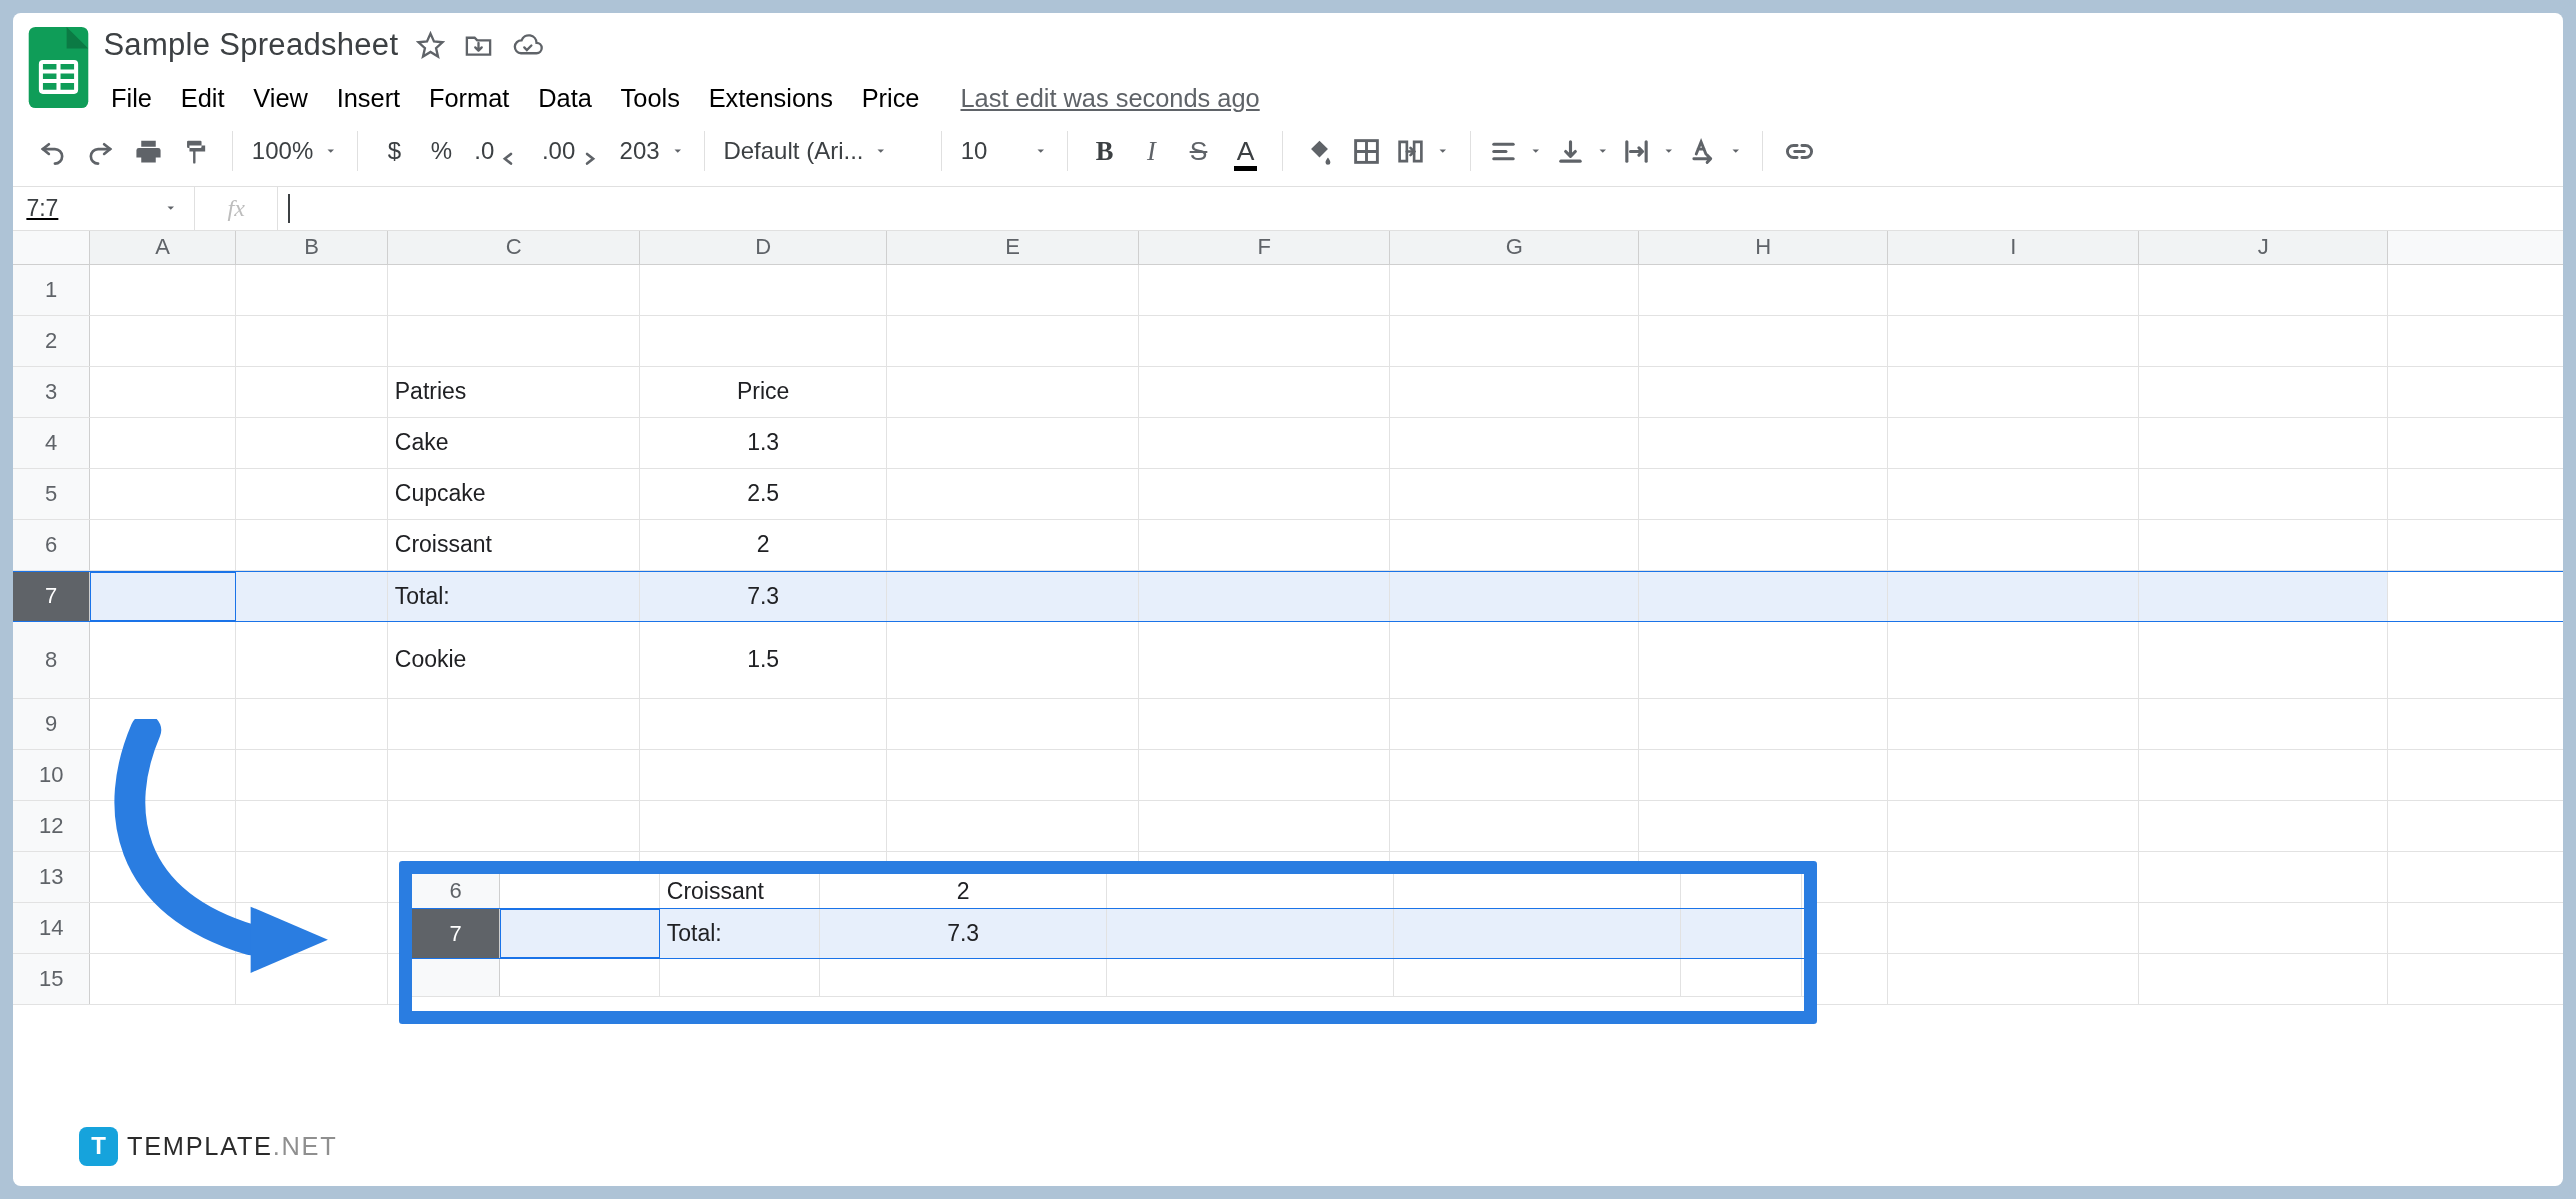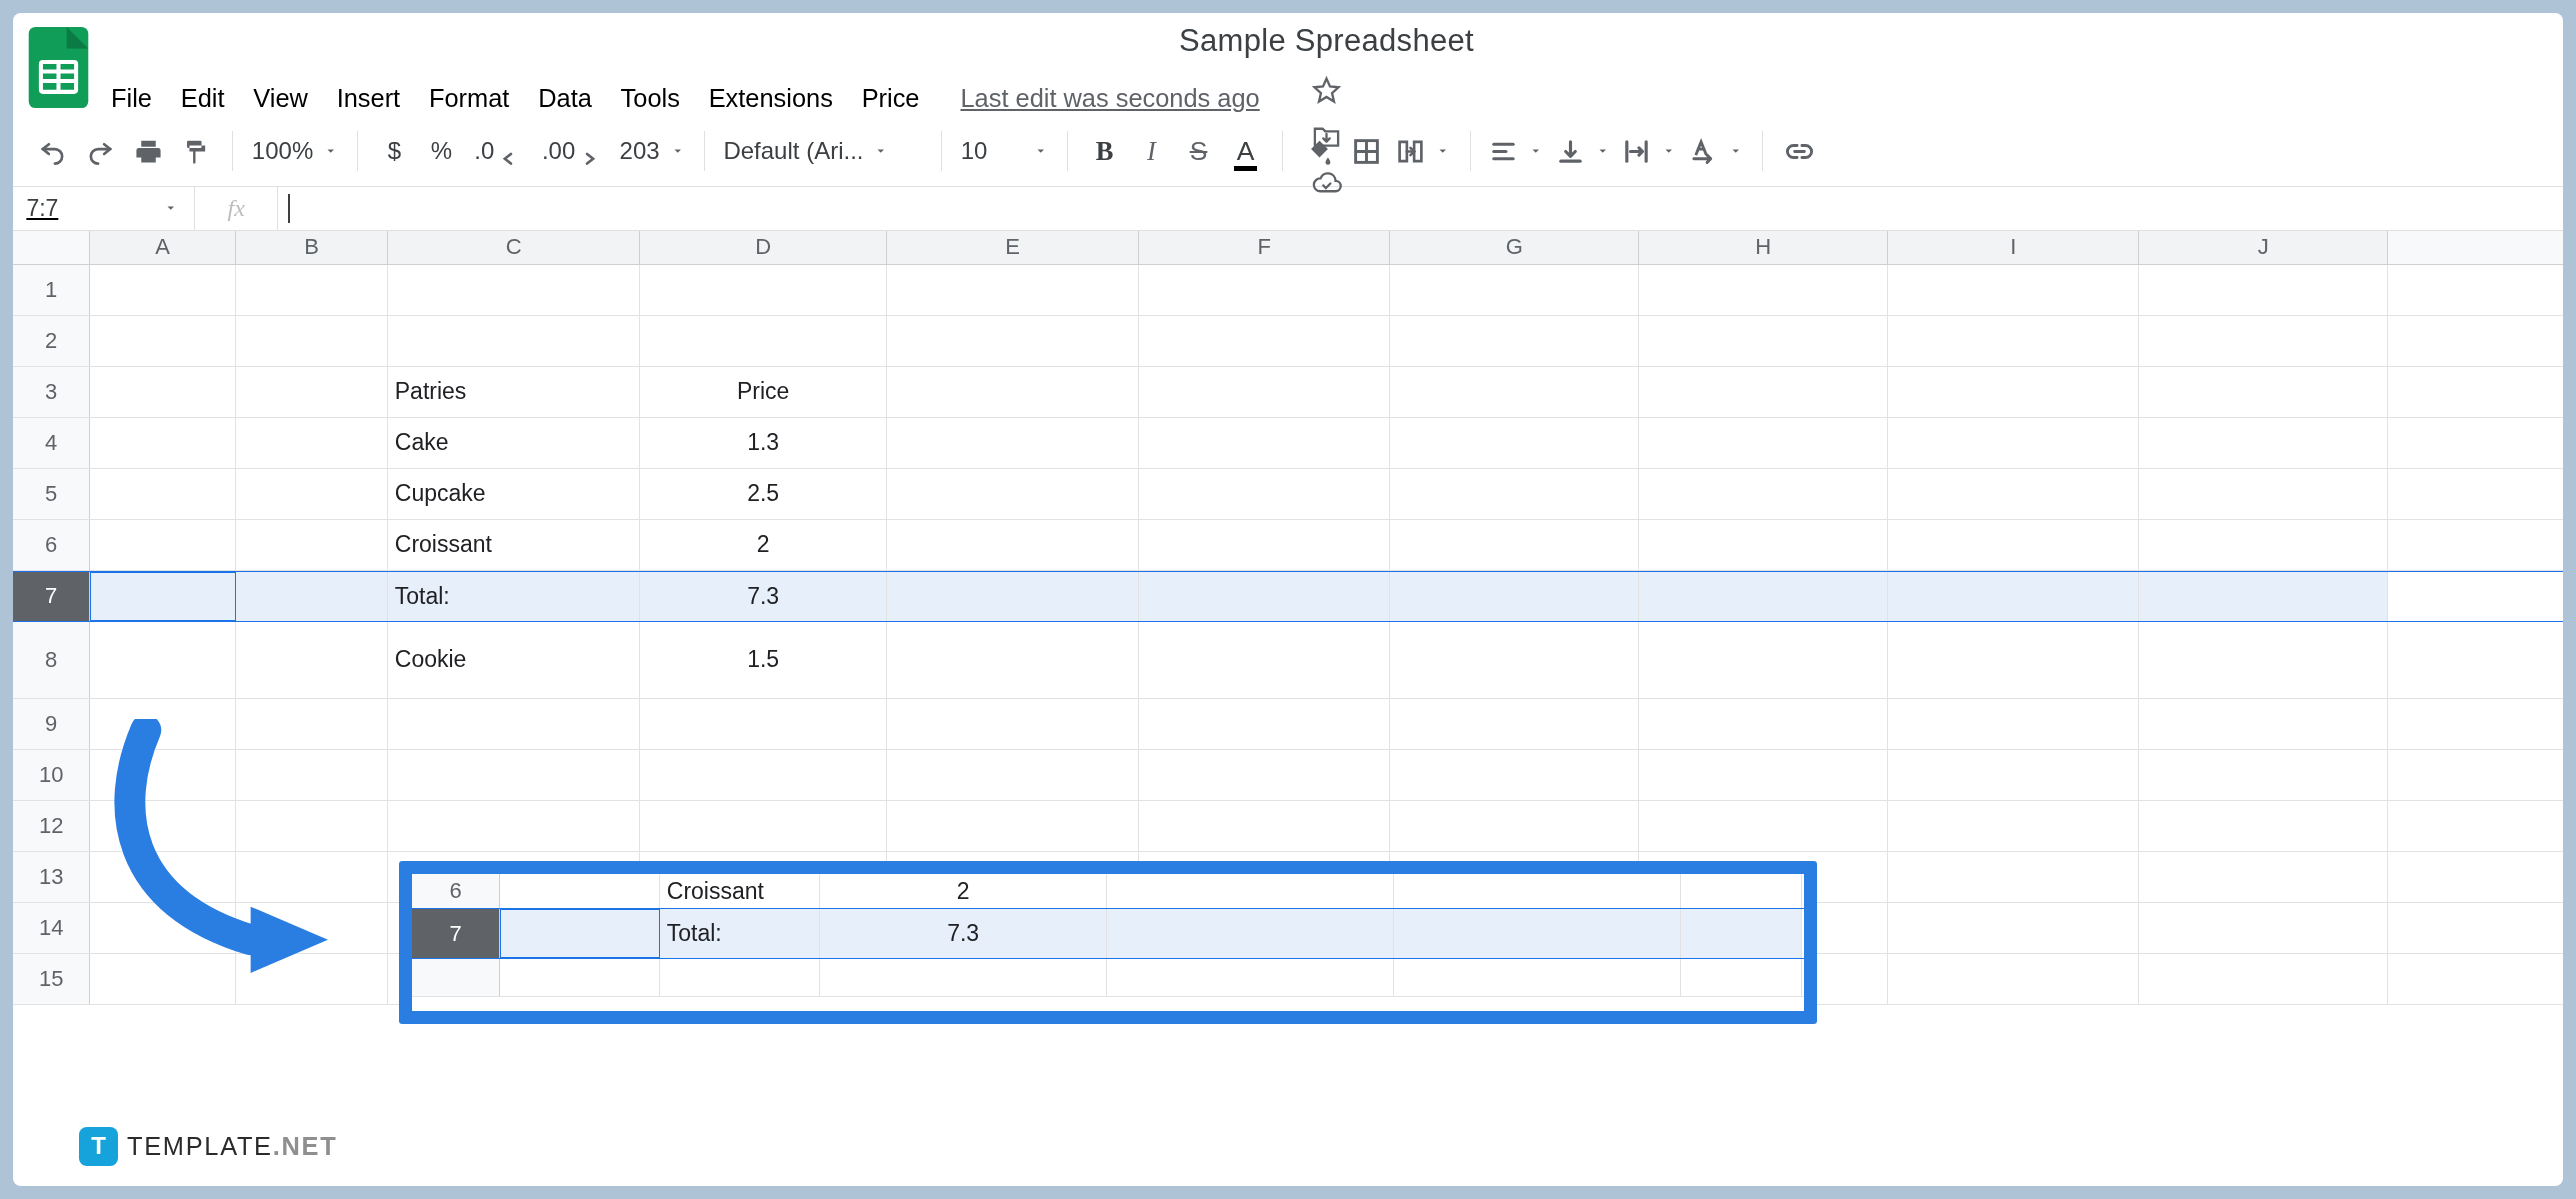--- a/index.html
+++ b/index.html
@@ -47,21 +47,20 @@
   .title-right {
     flex: 1;
     display: flex;
     flex-direction: column;
   }
   .title-row {
     display: flex;
     align-items: center;
     gap: 15.5px;
     height: 44px;
-    flex-direction: column;
   }
   .doc-title {
     font-size: 31px;
     color: #3c4043;
     letter-spacing: 0.3px;
   }
   .title-icon {
     color: #5f6368;
     display: inline-flex;
     align-items: center;
@@ -332,21 +331,21 @@
     align-items: center;
     gap: 8.8px;
   }
   .wm-badge {
     width: 39px; height: 39px; border-radius: 7.7px;
     background: #16a3dc; display:flex; align-items:center; justify-content:center;
     color:#fff; font-weight:700; font-size:24px;
   }
   .wm-text { font-size: 25.4px; letter-spacing: 1.7px; }
   .wm-bold { font-weight: 400; color:#2b2b2b; }
-  .wm-light { color:#8f8f8f; font-weight:700; }
+  .wm-light { color:#8f8f8f; font-weight:400; }
 </style>
 </head>
 <body>
 
 <div class="frame">
   <div class="app">
 
     <div class="titlebar">
       <div class="app-logo">
         <svg class="sheets-logo" viewBox="0 0 48 64">

